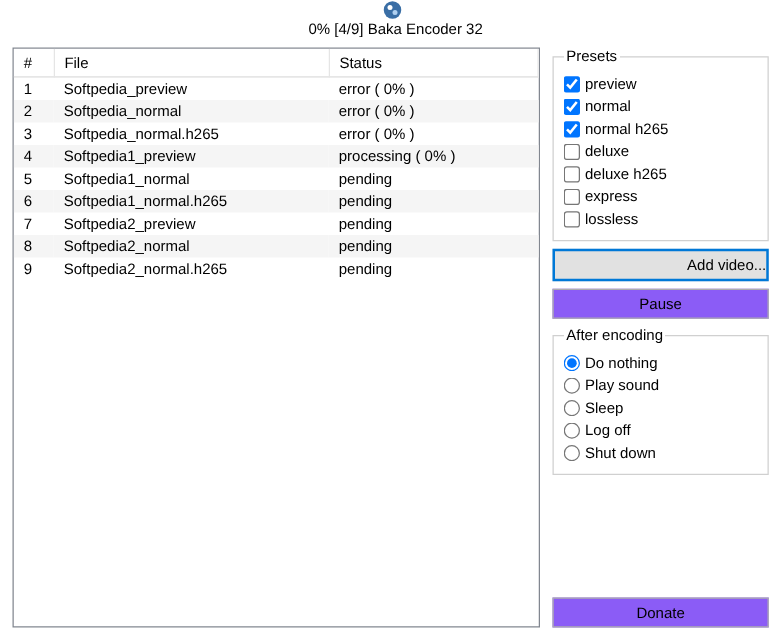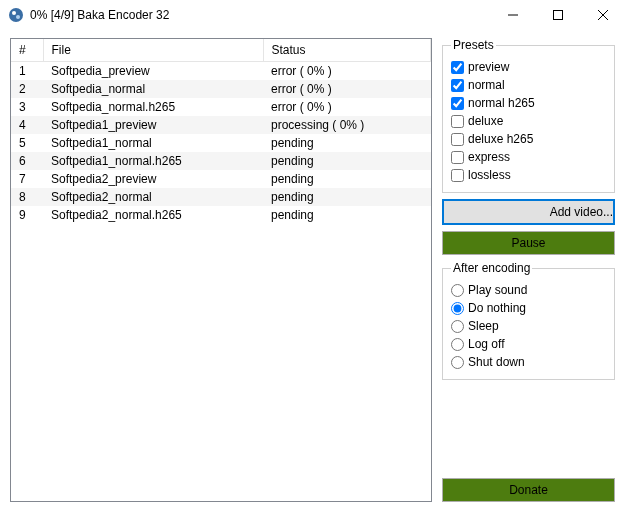--- a/index.html
+++ b/index.html
@@ -11,20 +11,21 @@
   height: 512px;
   overflow: hidden;
 }
 .titlebar {
   height: 30px;
   display: flex;
   align-items: center;
   padding: 0 0 0 8px;
   background: #fff;
   border-bottom: 1px solid #fff;
+  flex-direction: column;
 }
 .titlebar .icon {
   width: 16px; height: 16px; margin-right: 6px;
   display: inline-flex; align-items: center; justify-content: center;
 }
 .titlebar .title { flex: 1; font-size: 12px; color: #000; }
 .win-controls { display: flex; }
 .win-btn {
   width: 45px; height: 30px;
   display: flex; align-items: center; justify-content: center;
@@ -78,21 +79,21 @@
   padding: 2px 0;
   font-size: 12px;
   gap: 4px;
 }
 .chk-row input, .rad-row input { margin: 0; }
 .logging-row { color: #a0a0a0; padding: 4px 0 2px 6px; }
 .btn {
   width: 100%;
   padding: 4px 0;
   font-size: 12px;
-  background: #4d7c0f;
+  background: #8b5cf6;
   border: 1px solid #adadad;
   cursor: pointer;
   font-family: inherit;
 }
 .btn.primary {
   border: 2px solid #0078d7;
   background: #e1e1e1;
   text-align: right;
 }
 .spacer { flex: 1; }
@@ -225,26 +226,26 @@
     </fieldset>
 
 
     <button class="btn primary">Add video...</button>
     <button class="btn">Pause</button>
 
     <fieldset>
       <legend>After encoding</legend>
       <div id="after-list">
           <label class="rad-row">
-            <input type="radio" name="after" style="">
-            <span>Play sound</span>
-          </label>
-          <label class="rad-row">
             <input type="radio" name="after" checked="" style="">
             <span>Do nothing</span>
+          </label>
+          <label class="rad-row">
+            <input type="radio" name="after" style="">
+            <span>Play sound</span>
           </label>
           <label class="rad-row">
             <input type="radio" name="after" style="">
             <span>Sleep</span>
           </label>
           <label class="rad-row">
             <input type="radio" name="after" style="">
             <span>Log off</span>
           </label>
           <label class="rad-row">

